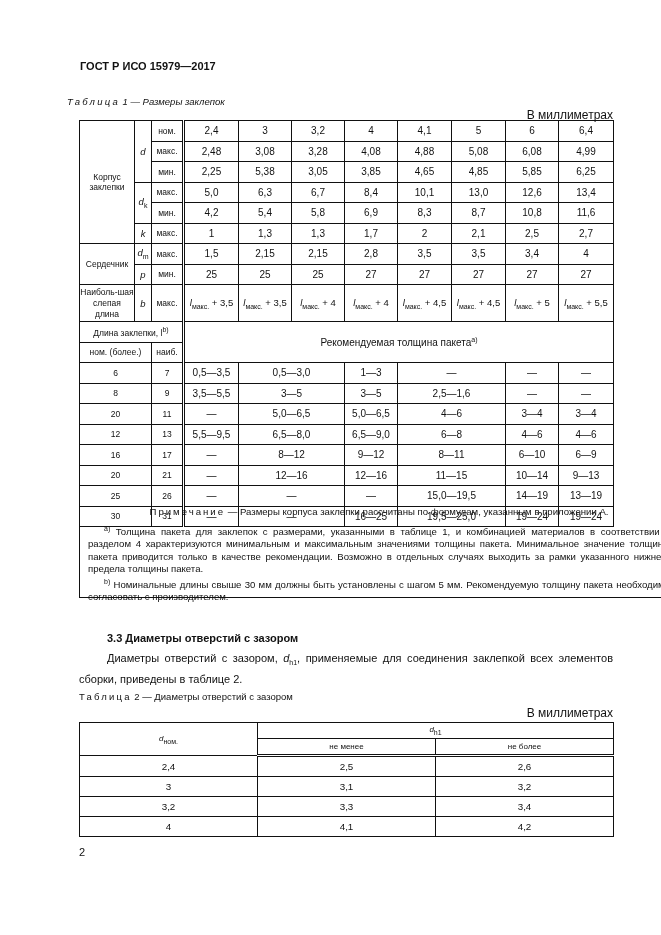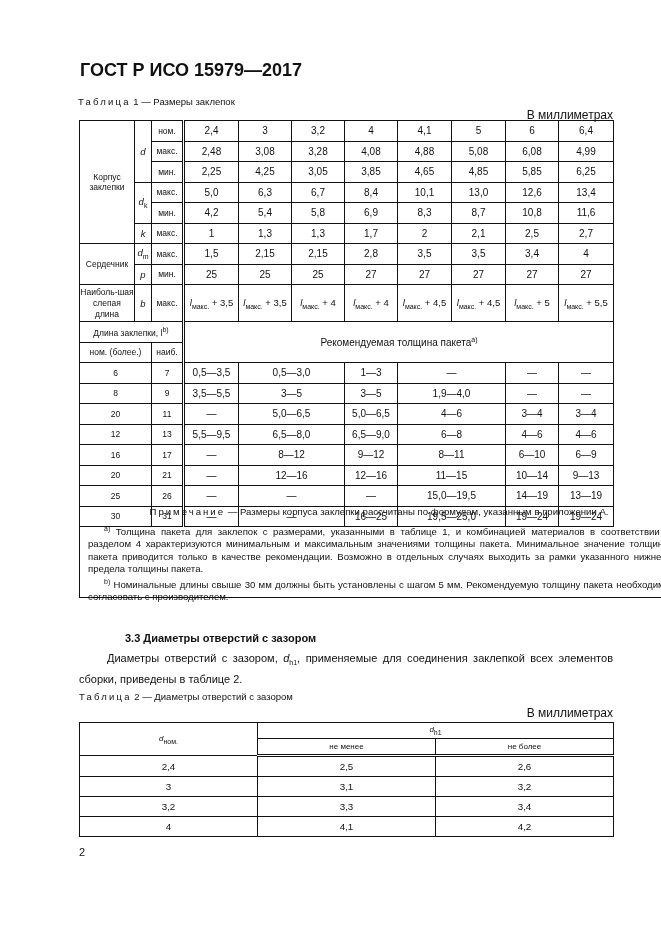--- a/index.html
+++ b/index.html
@@ -1,53 +1,53 @@
 <!DOCTYPE html>
 <html><head>
 <meta charset="utf-8">
 <style>
   html, body { margin:0; padding:0; background:#ffffff; }
   body { width:661px; height:935px; position:relative; overflow:hidden;
          font-family:"Liberation Sans", sans-serif; color:#111; }
-  .hdr { position:absolute; left:80px; top:60px; font-weight:bold; font-size:18px; }
+  .hdr { position:absolute; left:80px; top:60px; font-weight:bold; font-size:11px; }
   .tcap { position:absolute; font-size:9.5px; }
   .tcap .sp { letter-spacing:2.2px; }
   .units { position:absolute; right:48px; font-size:12px; }
   table { border-collapse:collapse; position:absolute; table-layout:fixed; }
   td { border:1px solid #111; text-align:center; vertical-align:middle; padding:0; }
   #t1 { left:79px; top:120px; width:534px; font-size:10px; }
   #t1 td { height:19.5px; }
   #t1 td.lab { font-size:8.5px; }
   #t1 td.sym { font-style:italic; font-size:9.5px; }
   #t1 td.dbl { border-right:3px double #111; }
   #t1 td.nl { font-size:8.5px; }
   .i { font-style:italic; }
   sub { font-size:7px; font-style:normal; }
   sup { font-size:7px; }
   .notes { position:absolute; left:79px; top:504px; width:600px; height:94px;
            border:1px solid #111; border-top:none; font-size:9.6px; line-height:12.5px; box-sizing:border-box; padding:2px 8px; }
   .notes p { margin:0; text-align:justify; }
   .notes .ind { text-indent:16px; }
   .notes .prim { text-align:center; margin-bottom:4px; }
   .notes .prim .sp { letter-spacing:2px; }
-  .sec { position:absolute; left:125px; top:632px; font-weight:bold; font-size:11px; }
+  .sec { position:absolute; left:107px; top:632px; font-weight:bold; font-size:11px; }
   .para { position:absolute; left:79px; top:650px; width:534px; font-size:11px; line-height:17px; text-align:justify; }
   .para .ind { padding-left:28px; }
   #t2 { left:79px; top:722px; width:534px; font-size:9.8px; }
   #t2 td { height:19px; }
   #t2 td.small { font-size:8px; height:15px; }
   #t2 tr.hdrlast td { border-bottom:3px double #111; }
   .pnum { position:absolute; left:79px; top:846px; font-size:11px; }
 </style>
 </head>
 <body>
 
 <div class="hdr">ГОСТ Р ИСО 15979—2017</div>
 
-<div class="tcap" style="left:78px;top:96px;"><span class="sp">Таблица</span><span> 1 — Размеры заклепок</span></div>
+<div class="tcap" style="left:67px;top:96px;font-style:italic;"><span class="sp">Таблица</span><span> 1 — Размеры заклепок</span></div>
 <div class="units" style="top:108px;">В миллиметрах</div>
 
 <table id="t1">
   <colgroup>
     <col style="width:55px">
       <col style="width:17px">
       <col style="width:32px">
     <col style="width:55px">
       <col style="width:53px">
       <col style="width:53px">
@@ -78,21 +78,21 @@
         <td>3,28</td>
         <td>4,08</td>
         <td>4,88</td>
         <td>5,08</td>
         <td>6,08</td>
         <td>4,99</td>
       </tr>
       <tr>
         <td class="lab dbl">мин.</td>
         <td>2,25</td>
-        <td>4,25</td>
+        <td>5,38</td>
         <td>3,05</td>
         <td>3,85</td>
         <td>4,65</td>
         <td>4,85</td>
         <td>5,85</td>
         <td>6,25</td>
       </tr>
       <tr>
     <td rowspan="2" class="sym"><span>d</span><sub>k</sub></td>
     <td class="lab dbl">макс.</td>
@@ -183,21 +183,21 @@
       <td colspan="2">—</td>
       <td>—</td>
       <td>—</td>
       </tr>
       <tr>
       <td colspan="2" class="nl">8</td>
       <td class="nl dbl">9</td>
       <td>3,5—5,5</td>
       <td colspan="2">3—5</td>
       <td>3—5</td>
-      <td colspan="2">1,9—4,0</td>
+      <td colspan="2">2,5—1,6</td>
       <td>—</td>
       <td>—</td>
       </tr>
       <tr>
       <td colspan="2" class="nl">20</td>
       <td class="nl dbl">11</td>
       <td>—</td>
       <td colspan="2">5,0—6,5</td>
       <td>5,0—6,5</td>
       <td colspan="2">4—6</td>

